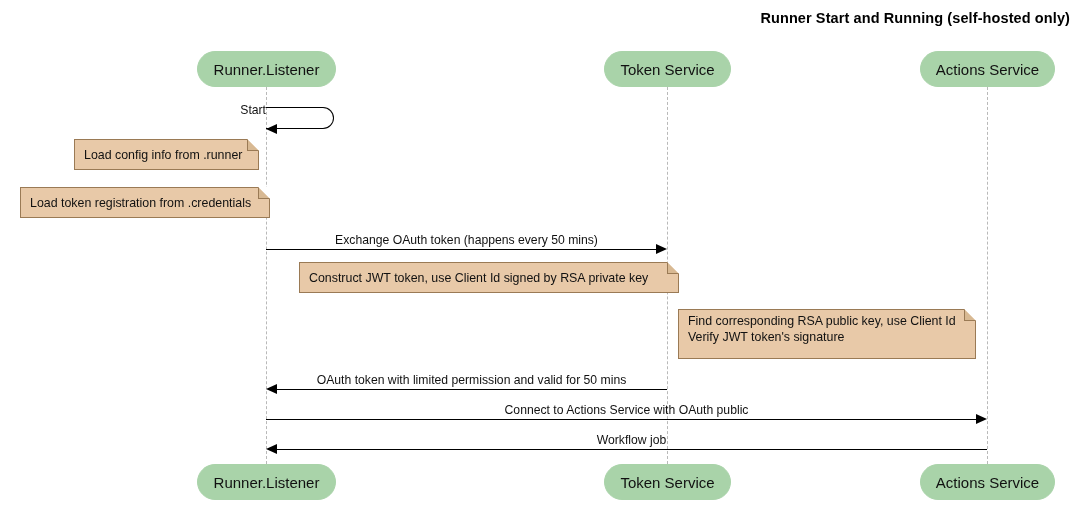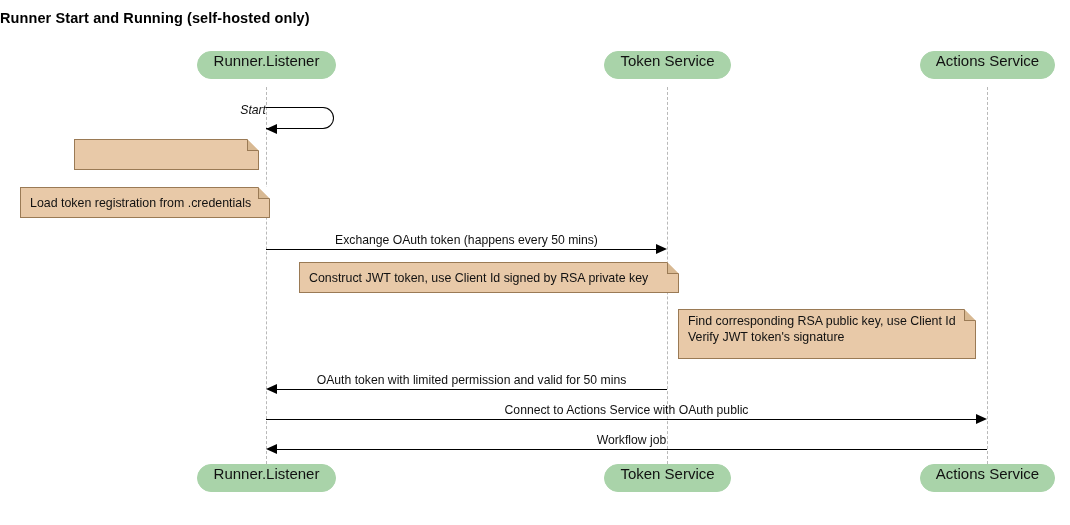--- a/index.html
+++ b/index.html
@@ -17,35 +17,35 @@
     width: 1070px;
     height: 525px;
     background: #ffffff;
     overflow: hidden;
   }
   .diagram-title {
     position: absolute;
     left: 0;
     top: 10px;
     width: 1070px;
-    text-align: left;
+    text-align: right;
     font-size: 14.5px;
     font-weight: bold;
     color: #000000;
     letter-spacing: 0.1px;
   }
   
   .participant {
     position: absolute;
-    height: 28px;
+    height: 36px;
     border-radius: 18px;
     background: #a9d3a9;
     border: 1px solid #a9d3a9;
     display: flex;
-    align-items: flex-start;
+    align-items: center;
     justify-content: center;
     font-size: 15px;
     color: #111111;
     box-sizing: border-box;
     white-space: nowrap;
   }
   
   .lifeline {
     position: absolute;
     width: 0;
@@ -136,25 +136,26 @@
   <div class="participant" style="left:197px; top:51px; width:139px;">
     <span>Runner.Listener</span>
   </div>
   <div class="participant" style="left:604px; top:51px; width:127px;">
     <span>Token Service</span>
   </div>
   <div class="participant" style="left:920px; top:51px; width:135px;">
     <span>Actions Service</span>
   </div>
 
-  <div class="msg-label" style="left:196px; top:103px; width:70px; text-align:right;font-style:italic;">Start</div>
+  <div class="msg-label" style="left:196px; top:103px; width:70px; text-align:right;">Start</div>
   <div class="selfloop" style="left:266px; top:107px; width:68px; height:22px;"></div>
   <div class="arrowhead left" style="left:266px; top:124px;"></div>
 
   <div class="note" style="left:74px; top:139px; width:185px; height:31px;">
+    <span>Load config info from .runner</span>
     <span class="fold-cover"></span>
     <span class="fold"></span>
   </div>
 
   <div class="note" style="left:20px; top:187px; width:250px; height:31px;">
     <span>Load token registration from .credentials</span>
     <span class="fold-cover"></span>
     <span class="fold"></span>
   </div>
 

